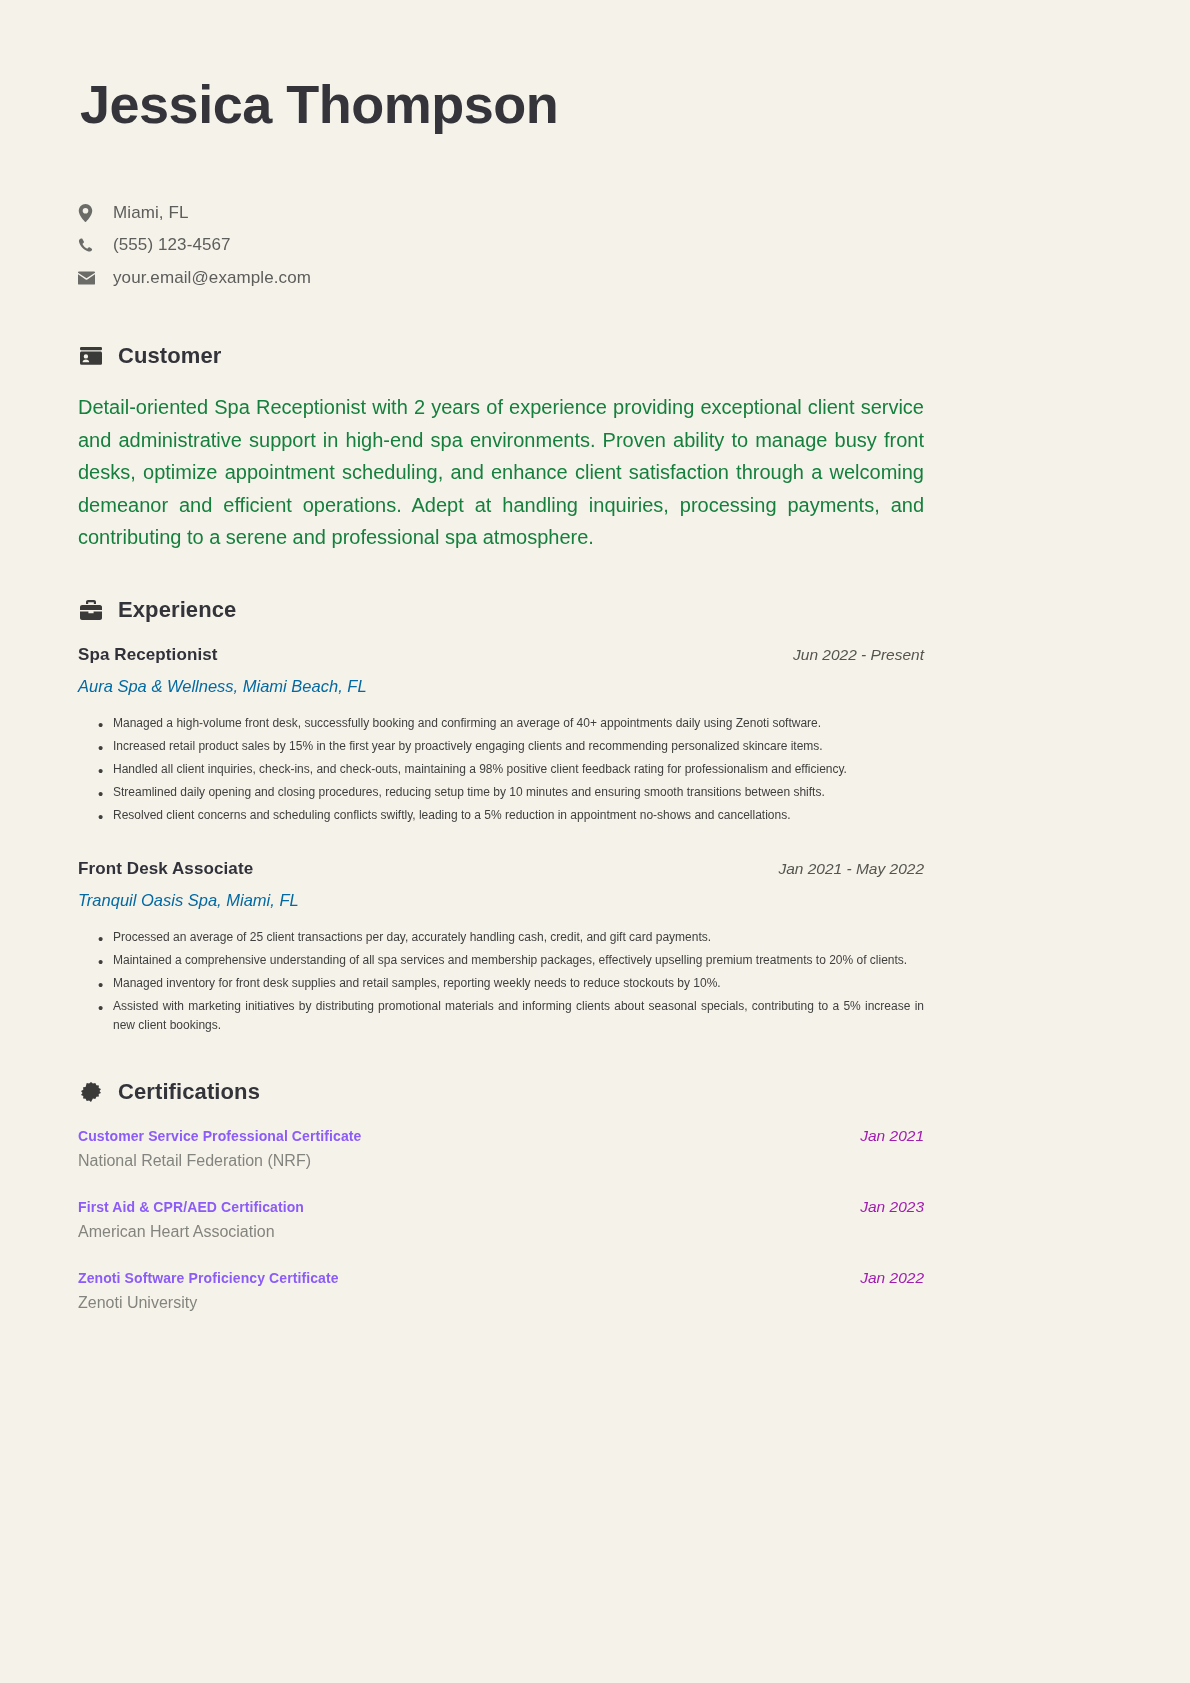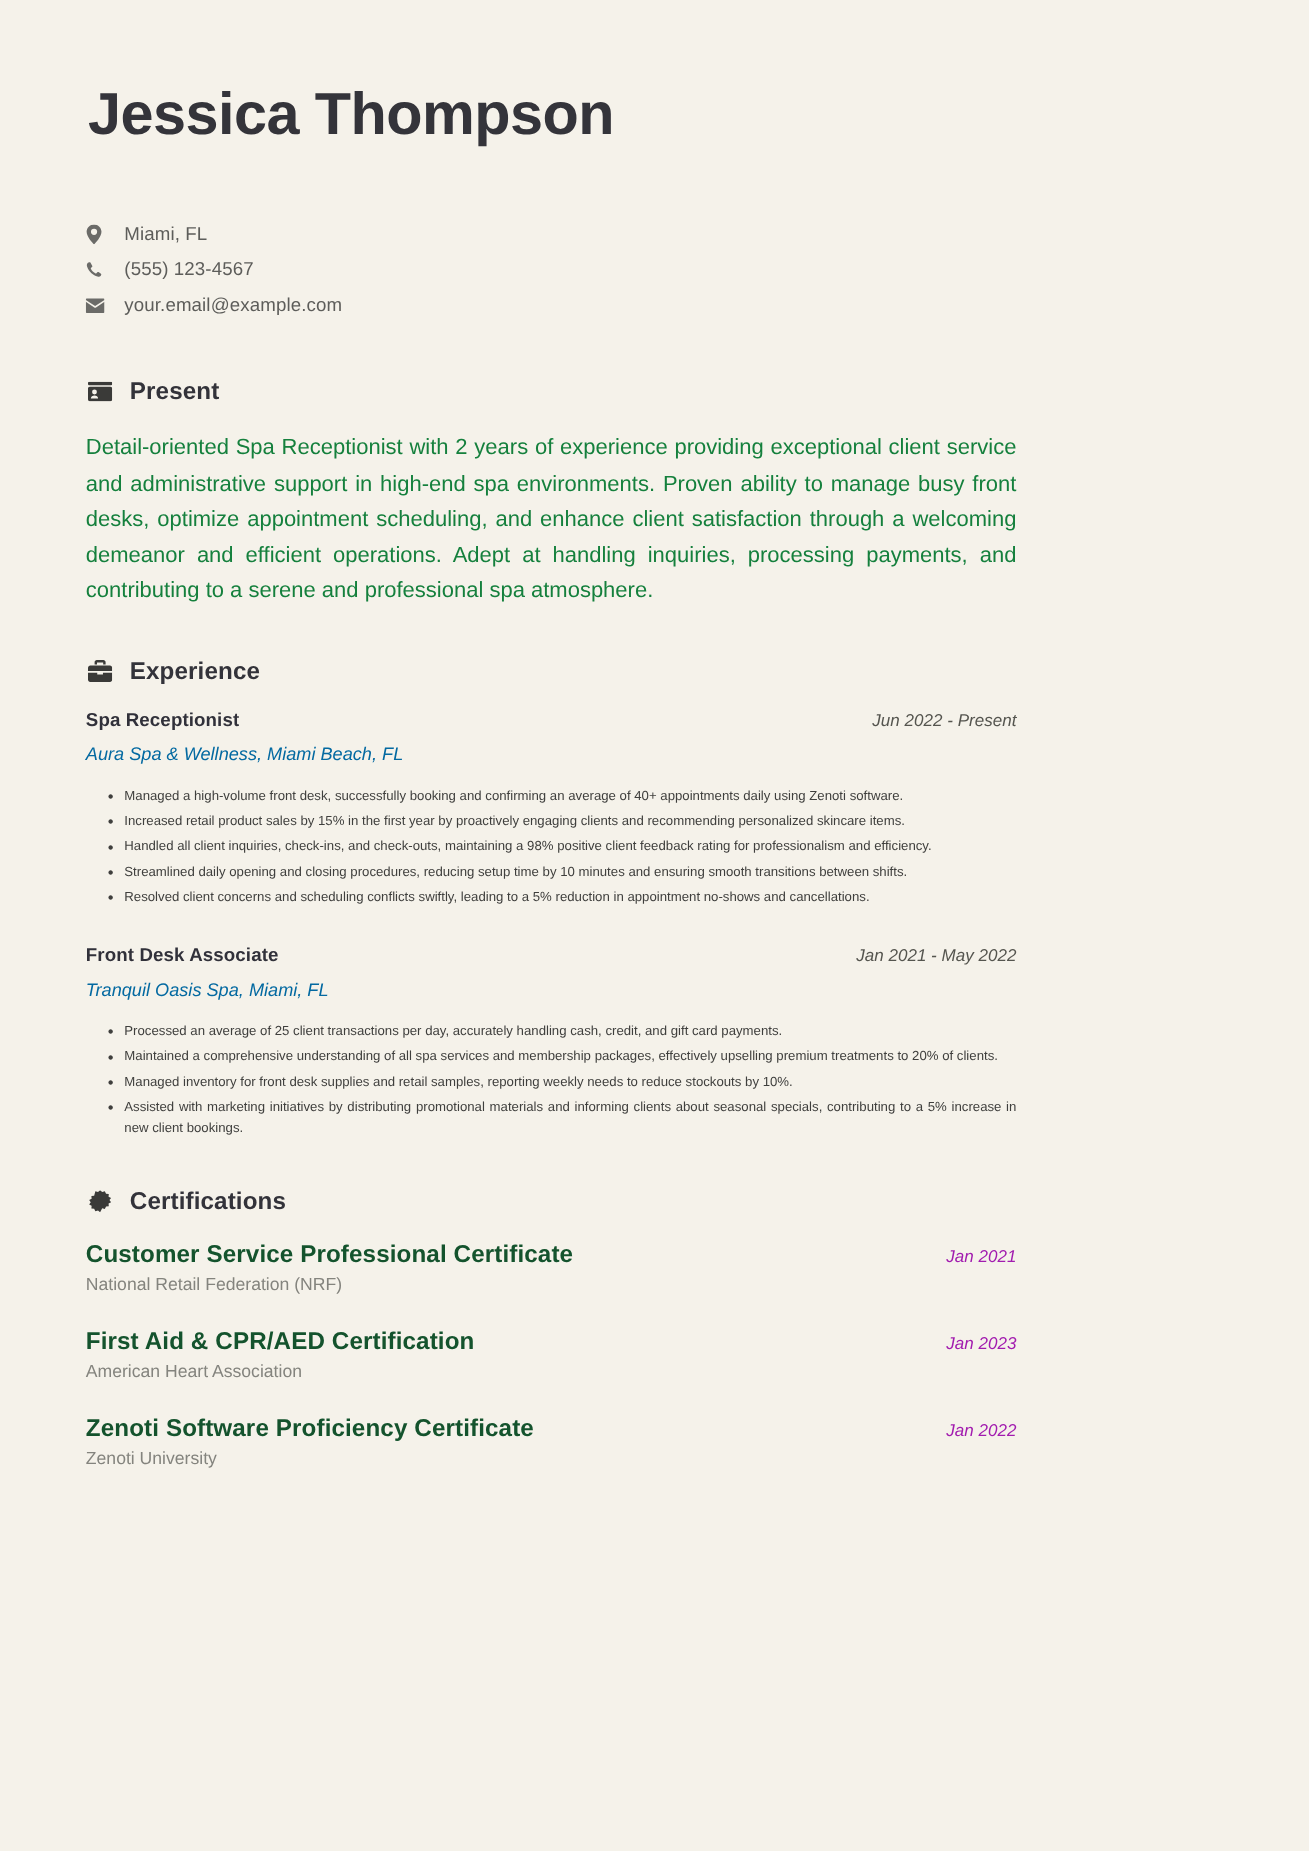--- a/index.html
+++ b/index.html
@@ -143,23 +143,23 @@
   }
 
   
   .cert { margin-bottom: 28px; }
   .cert-line {
     display: flex;
     justify-content: space-between;
     align-items: baseline;
   }
   .cert-name {
-    font-size: 22px;
+    font-size: 14px;
     font-weight: 700;
-    color: #14532d;
+    color: #8b5cf6;
     letter-spacing: 0.1px;
   }
   .cert-date {
     font-size: 15.5px;
     font-style: italic;
     color: #a21caf;
   }
   .cert-issuer {
     font-size: 16px;
     color: #84847e;
@@ -212,21 +212,21 @@
   </div>
 
   <div class="section">
     <div class="section-head">
       <span class="section-icon">
         <svg width="22" height="18" viewBox="0 0 22 18" fill="currentColor">
           <rect x="0" y="0" width="22" height="3.2" rx="1.2"></rect>
           <path d="M1.6 4.6h18.8c.9 0 1.6.7 1.6 1.6v10c0 .9-.7 1.6-1.6 1.6H1.6A1.6 1.6 0 0 1 0 16.2v-10c0-.9.7-1.6 1.6-1.6zm4.3 2.6a2.2 2.2 0 1 0 0 4.4 2.2 2.2 0 0 0 0-4.4zM2.6 15.2h6.6c0-1.6-1.5-2.6-3.3-2.6s-3.3 1-3.3 2.6zm10.1-7.4h6.6v1.5h-6.6V7.8zm0 3.1h6.6v1.5h-6.6v-1.5zm0 3.1h4.6v1.5h-4.6v-1.5z"></path>
         </svg>
       </span>
-      <span class="section-title">Present</span>
+      <span class="section-title">Customer</span>
     </div>
     <p class="summary-text">Detail-oriented Spa Receptionist with 2 years of experience providing exceptional client service and administrative support in high-end spa environments. Proven ability to manage busy front desks, optimize appointment scheduling, and enhance client satisfaction through a welcoming demeanor and efficient operations. Adept at handling inquiries, processing payments, and contributing to a serene and professional spa atmosphere.</p>
   </div>
 
   <div class="section">
     <div class="section-head">
       <span class="section-icon">
         <svg width="22" height="20" viewBox="0 0 22 20" fill="currentColor">
           <path d="M8 0h6c1.1 0 2 .9 2 2v2h-2.2V2.2H8.2V4H6V2c0-1.1.9-2 2-2z"></path>
           <path d="M0 7.1c0-1.2 1-2.1 2.1-2.1h17.8c1.2 0 2.1 1 2.1 2.1V10H0V7.1z"></path>

